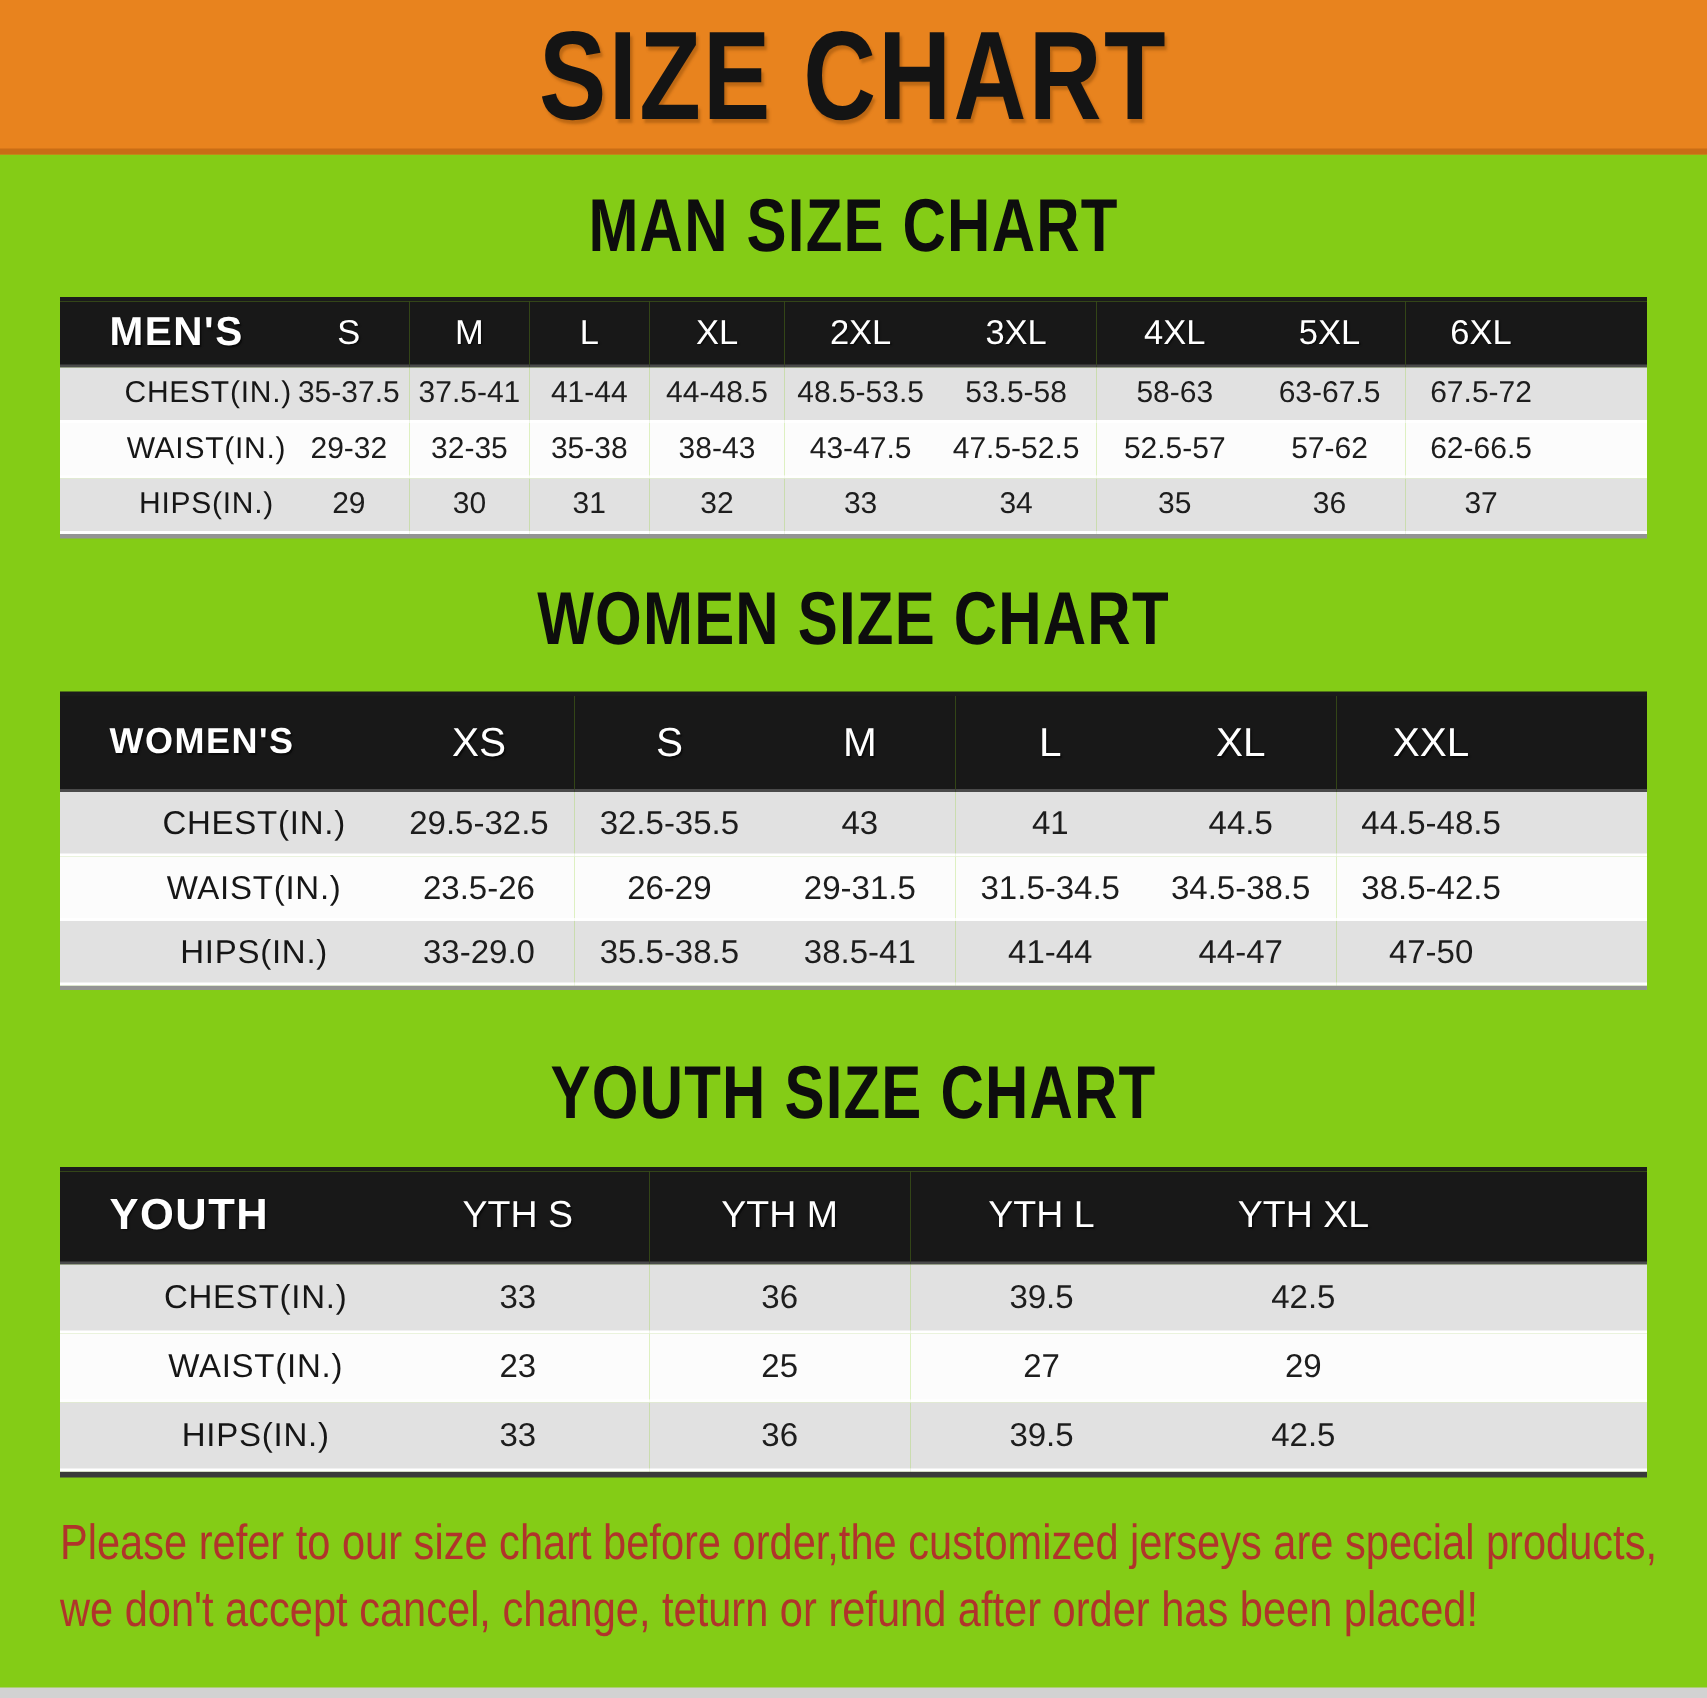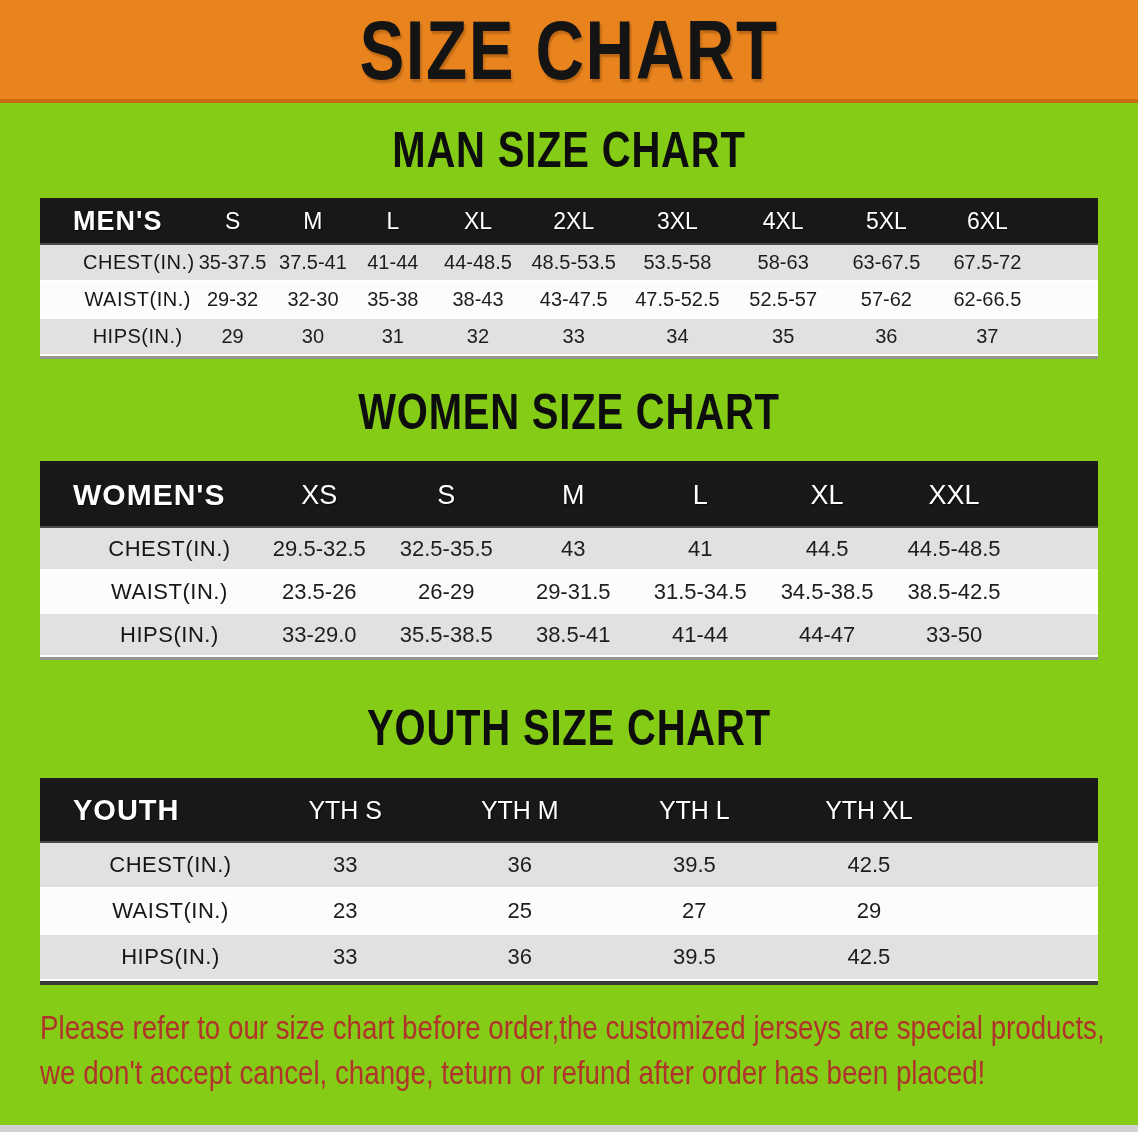--- a/index.html
+++ b/index.html
@@ -46,21 +46,21 @@
     text-align:center; color:#1d1d1d; padding:0; border-bottom:2px solid #ffffff;
   }
   .size-table tbody td.row-label { color:#161616; letter-spacing:0.5px;padding-left:43px; }
   .size-table tbody tr:nth-child(odd) td { background:#e1e1e1; }
   .size-table tbody tr:nth-child(even) td { background:#fcfcfc; }
 
   .t-mens   thead th { height:42px; font-size:23px; }
   .t-mens   thead th.corner { font-size:27px; }
   .t-mens   tbody td { height:35px; font-size:20px; }
   .t-womens thead th { height:62px; font-size:27px; }
-  .t-womens thead th.corner { font-size:30px; }
+  .t-womens thead th.corner { font-size:24px; }
   .t-womens tbody td { height:41px; font-size:22px; }
   .t-youth  thead th { height:60px; font-size:25px; }
   .t-youth  thead th.corner { font-size:29px; }
   .t-youth  tbody td { height:44px; font-size:22px; }
 
   
   .disclaimer { margin:20px 0 0 40px; }
   .disclaimer-line {
     color:#b0342b; font-size:33px; line-height:1.38; white-space:nowrap;
     transform:scaleX(0.84); transform-origin:left center; font-weight:400;
@@ -121,21 +121,21 @@
               <td>48.5-53.5</td>
               <td>53.5-58</td>
               <td>58-63</td>
               <td>63-67.5</td>
               <td>67.5-72</td>
               <td></td>
             </tr>
             <tr>
               <td class="row-label">WAIST(IN.)</td>
               <td>29-32</td>
-              <td>32-30</td>
+              <td>32-35</td>
               <td>35-38</td>
               <td>38-43</td>
               <td>43-47.5</td>
               <td>47.5-52.5</td>
               <td>52.5-57</td>
               <td>57-62</td>
               <td>62-66.5</td>
               <td></td>
             </tr>
             <tr>
@@ -200,21 +200,21 @@
               <td>38.5-42.5</td>
               <td></td>
             </tr>
             <tr>
               <td class="row-label">HIPS(IN.)</td>
               <td>33-29.0</td>
               <td>35.5-38.5</td>
               <td>38.5-41</td>
               <td>41-44</td>
               <td>44-47</td>
-              <td>33-50</td>
+              <td>47-50</td>
               <td></td>
             </tr>
           </tbody>
         </table>
       </section>
       <section class="size-section sec-youth">
         <h2 class="section-heading">YOUTH SIZE CHART</h2>
         <table class="size-table t-youth">
           <colgroup>
             <col style="width: 20.6%;">

